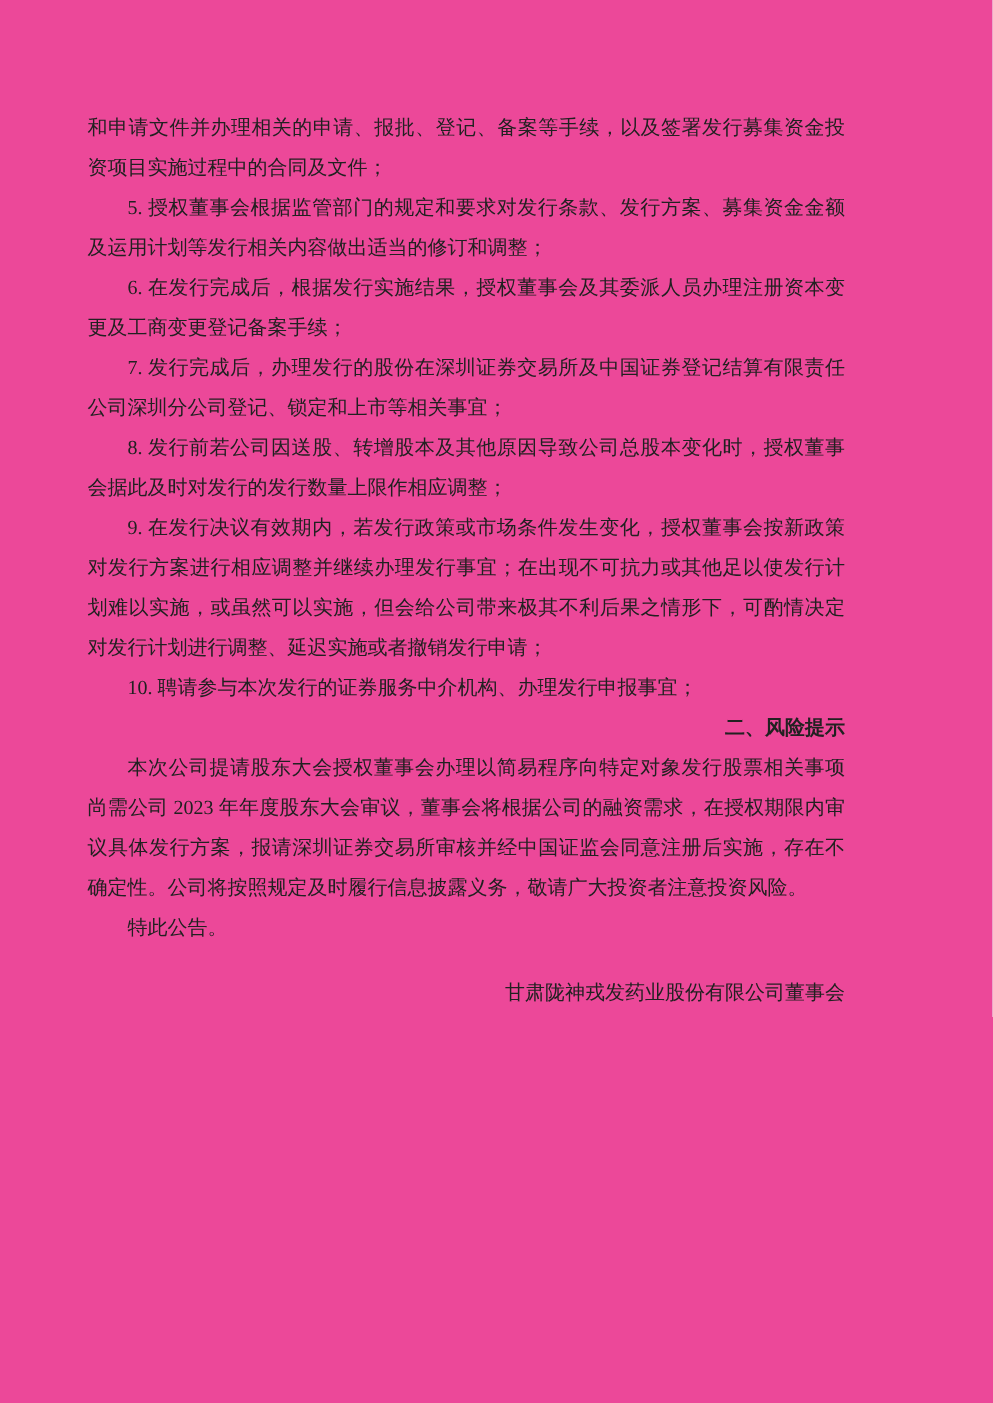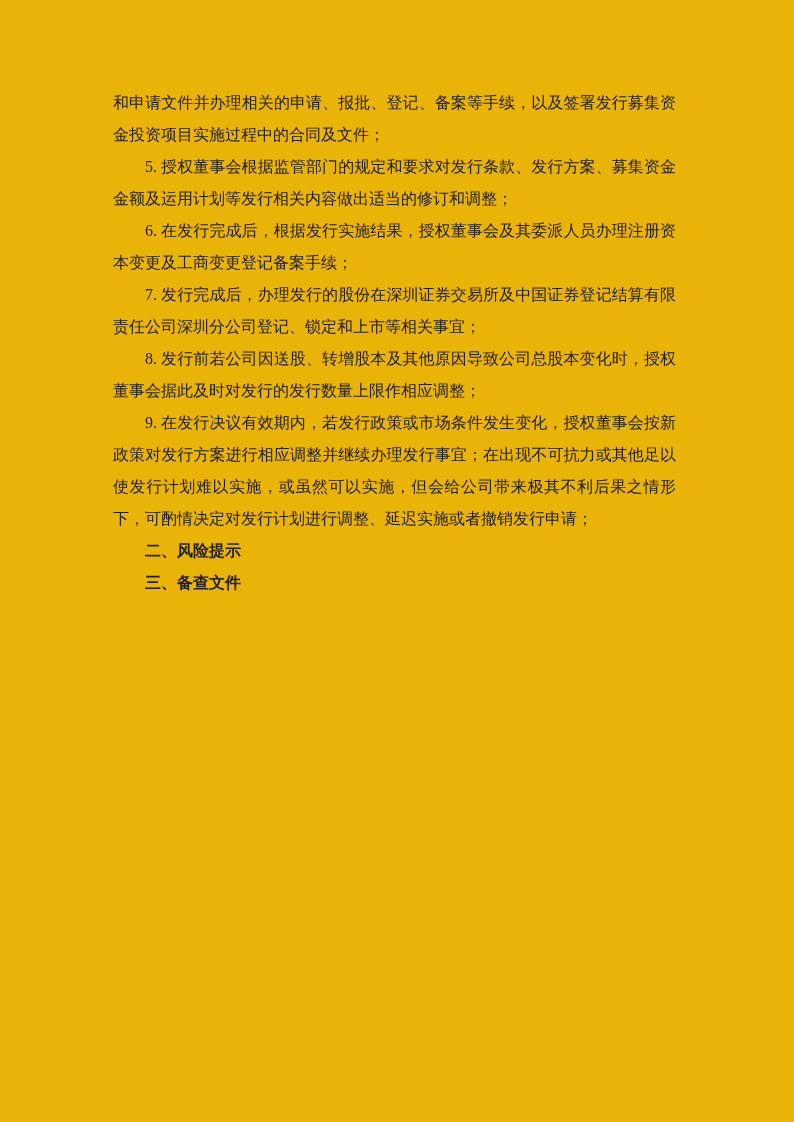--- a/index.html
+++ b/index.html
@@ -5,43 +5,43 @@
   html, body {
     margin: 0;
     padding: 0;
     background: #f0f0f0;
   }
   .page {
     position: relative;
     width: 794px;
     height: 1122px;
     margin: 0 auto;
-    background: #eab308;
+    background: #ec4899;
     box-sizing: border-box;
-    padding: 87px 118px 0 113px;
+    padding: 87px 118px 0 70px;
     font-family: "Liberation Serif", "DejaVu Serif", serif;
     font-size: 16px;
     line-height: 32px;
     color: #212121;
     overflow: hidden;
   }
   .para {
     margin: 0;
     text-align: justify;
     text-indent: 2em;
   }
   .para.no-indent {
     text-indent: 0;
   }
   .heading {
     margin: 0;
     text-indent: 2em;
     font-weight: 700;
     font-family: "Liberation Sans", "DejaVu Sans", sans-serif;
-    text-align: left;
+    text-align: right;
   }
   .signature {
     display: flex;
     justify-content: flex-end;
     margin-top: 20px;
   }
   .sig-inner {
     text-align: center;
   }
   .sig-company {
@@ -55,23 +55,26 @@
 <body>
 
 <div class="page">
 
   <p class="para no-indent">和申请文件并办理相关的申请、报批、登记、备案等手续，以及签署发行募集资金投资项目实施过程中的合同及文件；</p>
   <p class="para">5. 授权董事会根据监管部门的规定和要求对发行条款、发行方案、募集资金金额及运用计划等发行相关内容做出适当的修订和调整；</p>
   <p class="para">6. 在发行完成后，根据发行实施结果，授权董事会及其委派人员办理注册资本变更及工商变更登记备案手续；</p>
   <p class="para">7. 发行完成后，办理发行的股份在深圳证券交易所及中国证券登记结算有限责任公司深圳分公司登记、锁定和上市等相关事宜；</p>
   <p class="para">8. 发行前若公司因送股、转增股本及其他原因导致公司总股本变化时，授权董事会据此及时对发行的发行数量上限作相应调整；</p>
   <p class="para">9. 在发行决议有效期内，若发行政策或市场条件发生变化，授权董事会按新政策对发行方案进行相应调整并继续办理发行事宜；在出现不可抗力或其他足以使发行计划难以实施，或虽然可以实施，但会给公司带来极其不利后果之情形下，可酌情决定对发行计划进行调整、延迟实施或者撤销发行申请；</p>
+  <p class="para">10. 聘请参与本次发行的证券服务中介机构、办理发行申报事宜；</p>
 
   <p class="heading">二、风险提示</p>
+  <p class="para">本次公司提请股东大会授权董事会办理以简易程序向特定对象发行股票相关事项尚需公司 2023 年年度股东大会审议，董事会将根据公司的融资需求，在授权期限内审议具体发行方案，报请深圳证券交易所审核并经中国证监会同意注册后实施，存在不确定性。公司将按照规定及时履行信息披露义务，敬请广大投资者注意投资风险。</p>
 
-  <p class="heading">三、备查文件</p>
+  <p class="para">特此公告。</p>
 
   <div class="signature">
     <div class="sig-inner">
+      <div class="sig-company">甘肃陇神戎发药业股份有限公司董事会</div>
     </div>
   </div>
 
 </div>
 
 </body></html>

